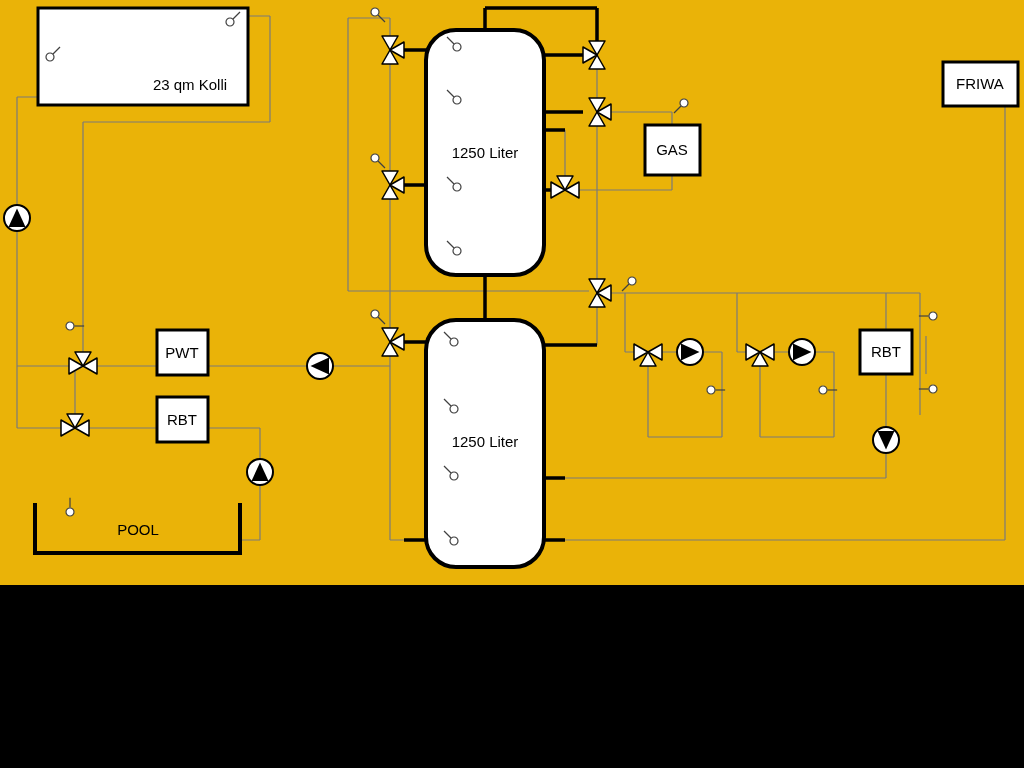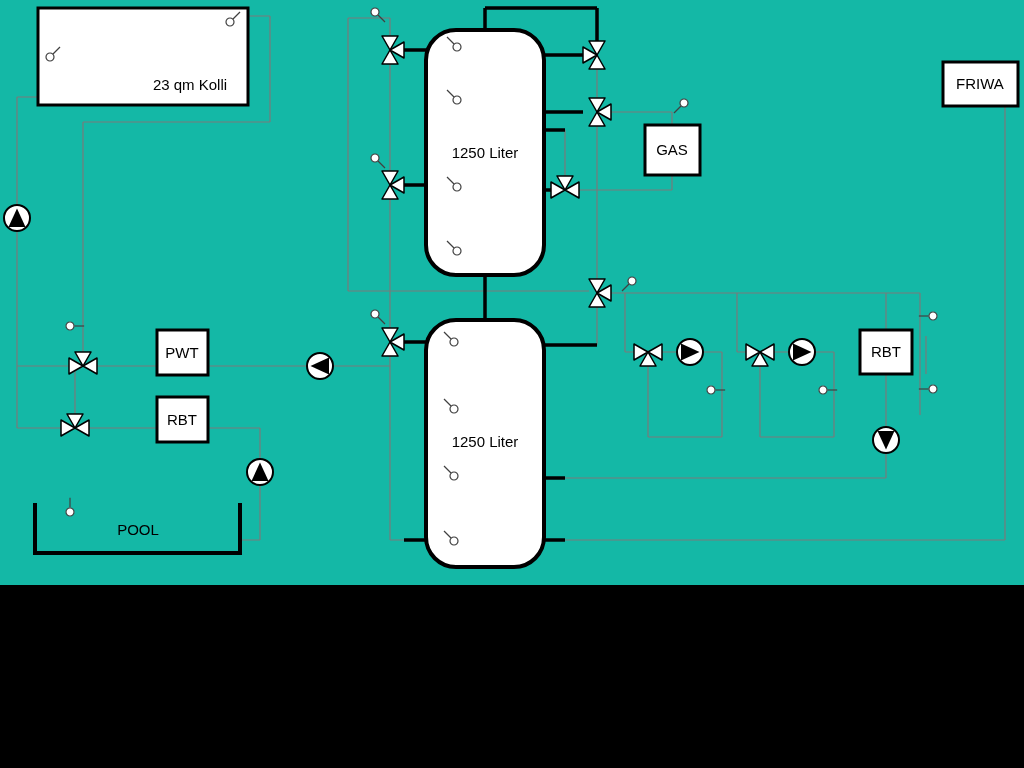--- a/index.html
+++ b/index.html
@@ -6,21 +6,21 @@
   body{
     width:1024px;height:768px;
     background:#000;
     overflow:hidden;
     font-family:"Liberation Sans", sans-serif;
   }
   .stage{position:relative;width:1024px;height:768px;background:#000;}
   .diagram-area{
     position:absolute;top:0;left:0;
     width:1024px;height:585px;
-    background:#14b8a6;
+    background:#eab308;
   }
   .letterbox{
     position:absolute;left:0;bottom:0;
     width:1024px;height:183px;
     background:#000;
   }
   svg{display:block;}
   text.lbl{
     font-family:"Liberation Sans", sans-serif;
     font-size:15px;

